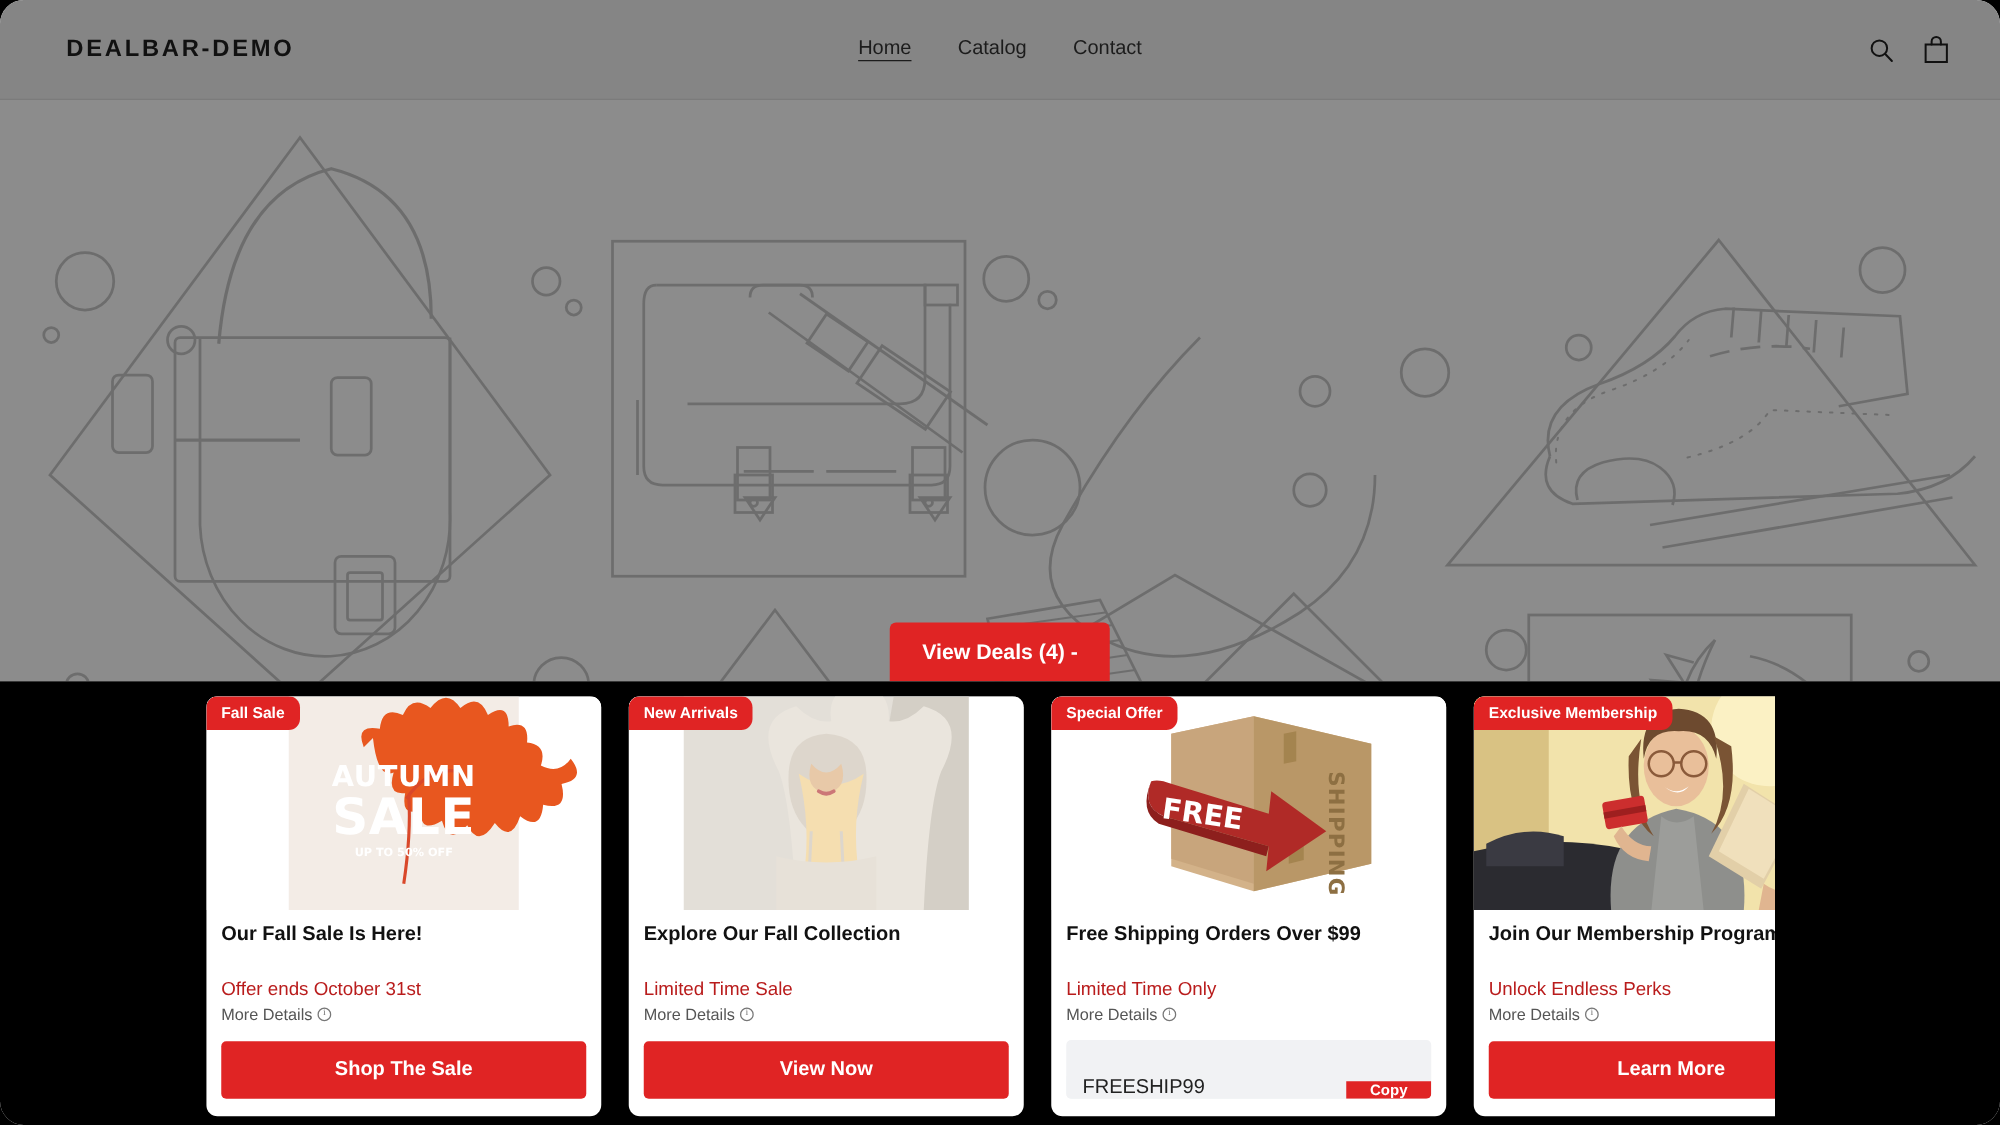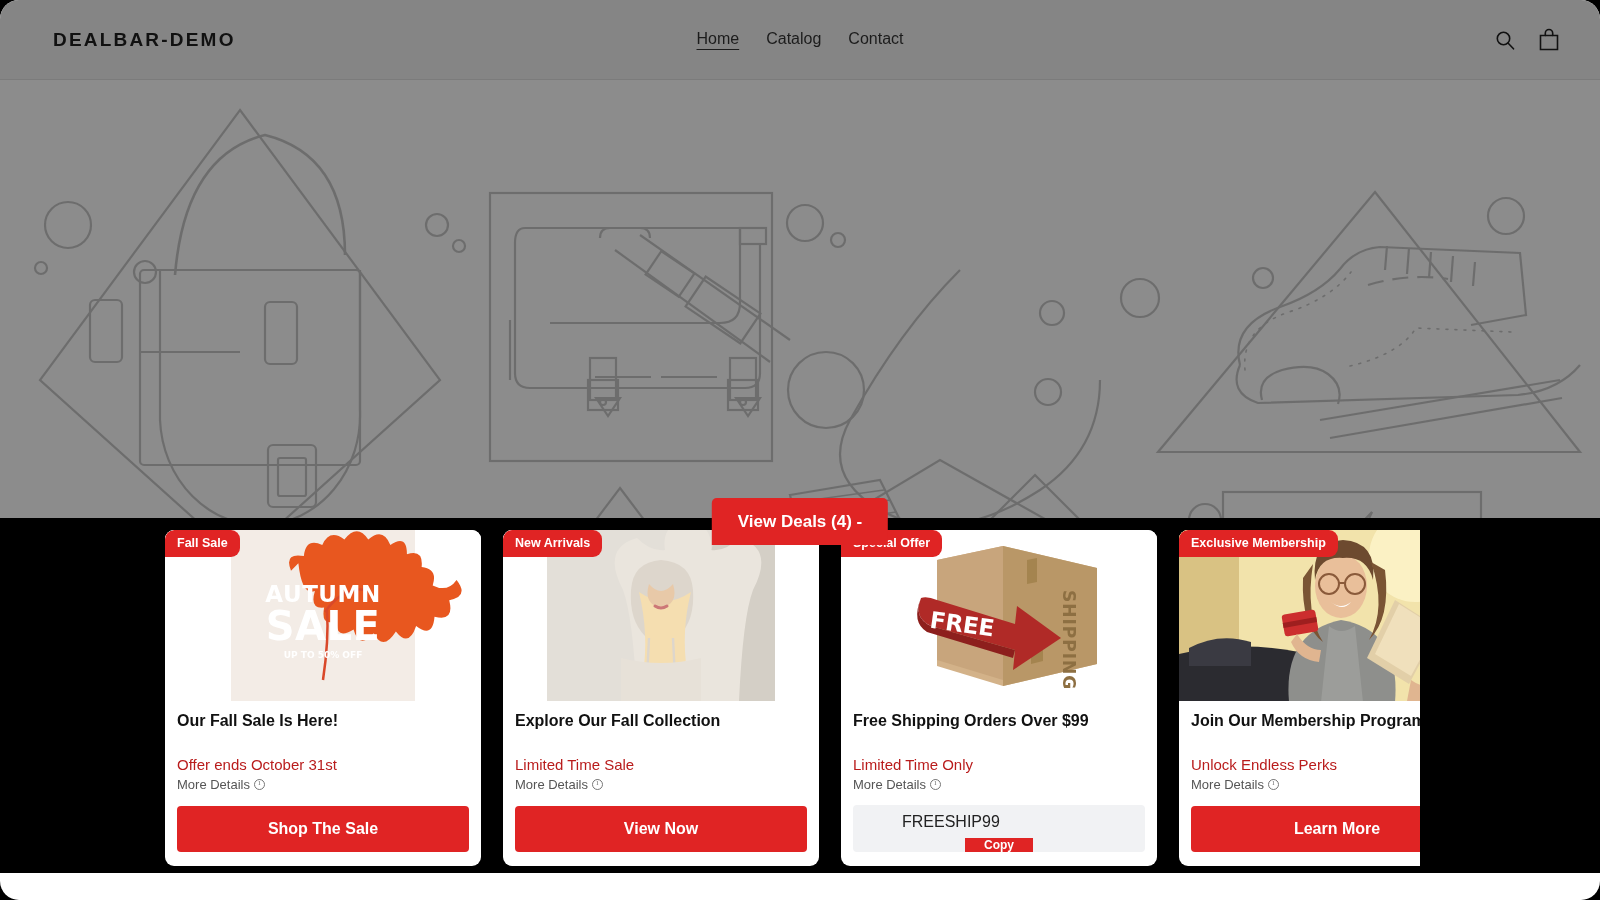--- a/index.html
+++ b/index.html
@@ -18,21 +18,21 @@
     display:flex; align-items:center;
     border-bottom:1px solid #7b7b7b;
     z-index:5;
   }
   .brand {
     position:absolute; left:53px; top:50%; transform:translateY(-50%);
     font-size:19px; font-weight:700; letter-spacing:2.2px; color:#111;
   }
   .nav {
     position:absolute; left:50%; transform:translateX(-50%);
-    display:flex; gap:27px; align-items:center;
+    display:flex; gap:37px; align-items:center;
   }
   .nav a {
     font-size:16px; color:#1c1c1c; text-decoration:none; padding-bottom:2px;
   }
   .nav a.active { text-decoration:underline; text-underline-offset:5px; text-decoration-thickness:1.3px; }
   .header-icons {
     position:absolute; right:40px; display:flex; gap:22px; align-items:center;
   }
   .header-icons svg { display:block; }
 
@@ -52,21 +52,21 @@
     font-family:"Liberation Sans", sans-serif;
     font-size:17px; font-weight:700;
     padding:14px 26px 13px 26px;
     border-radius:5px 5px 0 0;
     cursor:pointer; white-space:nowrap;
     z-index:4;
   }
 
   
   .deals-bar {
-    position:absolute; top:518px; left:0; width:1600px; height:355px;
+    position:absolute; top:545px; left:0; width:1600px; height:355px;
     background:#000;
     overflow:hidden;
   }
   .deals-track {
     position:absolute; top:12px; left:165px;
     display:flex; gap:22px;
     width:1255px; height:340px;
     overflow:hidden;
   }
   .deal-card {
@@ -118,24 +118,24 @@
   .cta {
     display:block; width:100%;
     background:#e02424; color:#fff; border:none;
     font-family:"Liberation Sans", sans-serif;
     font-size:16px; font-weight:700;
     padding:14px 0; border-radius:4px;
     margin-top:auto; margin-bottom:14px;
     cursor:pointer; text-align:center;
   }
   .coupon {
-    display:flex; align-items:center;
+    display:flex; align-items:flex-end;
     background:#f1f2f4; border-radius:4px;
     margin-top:auto; margin-bottom:14px;
-    overflow:hidden; height:47px;flex-direction:column;
+    overflow:hidden; height:47px;
   }
   .coupon-code {
     flex:1; display:flex; align-items:center;
     padding-left:13px; font-size:16px; color:#222; font-weight:400;
     background:#f1f2f4; border:none; outline:none;
     font-family:"Liberation Sans", sans-serif;
   }
   .coupon-copy {
     background:#e02424; color:#fff; border:none;
     font-family:"Liberation Sans", sans-serif;

